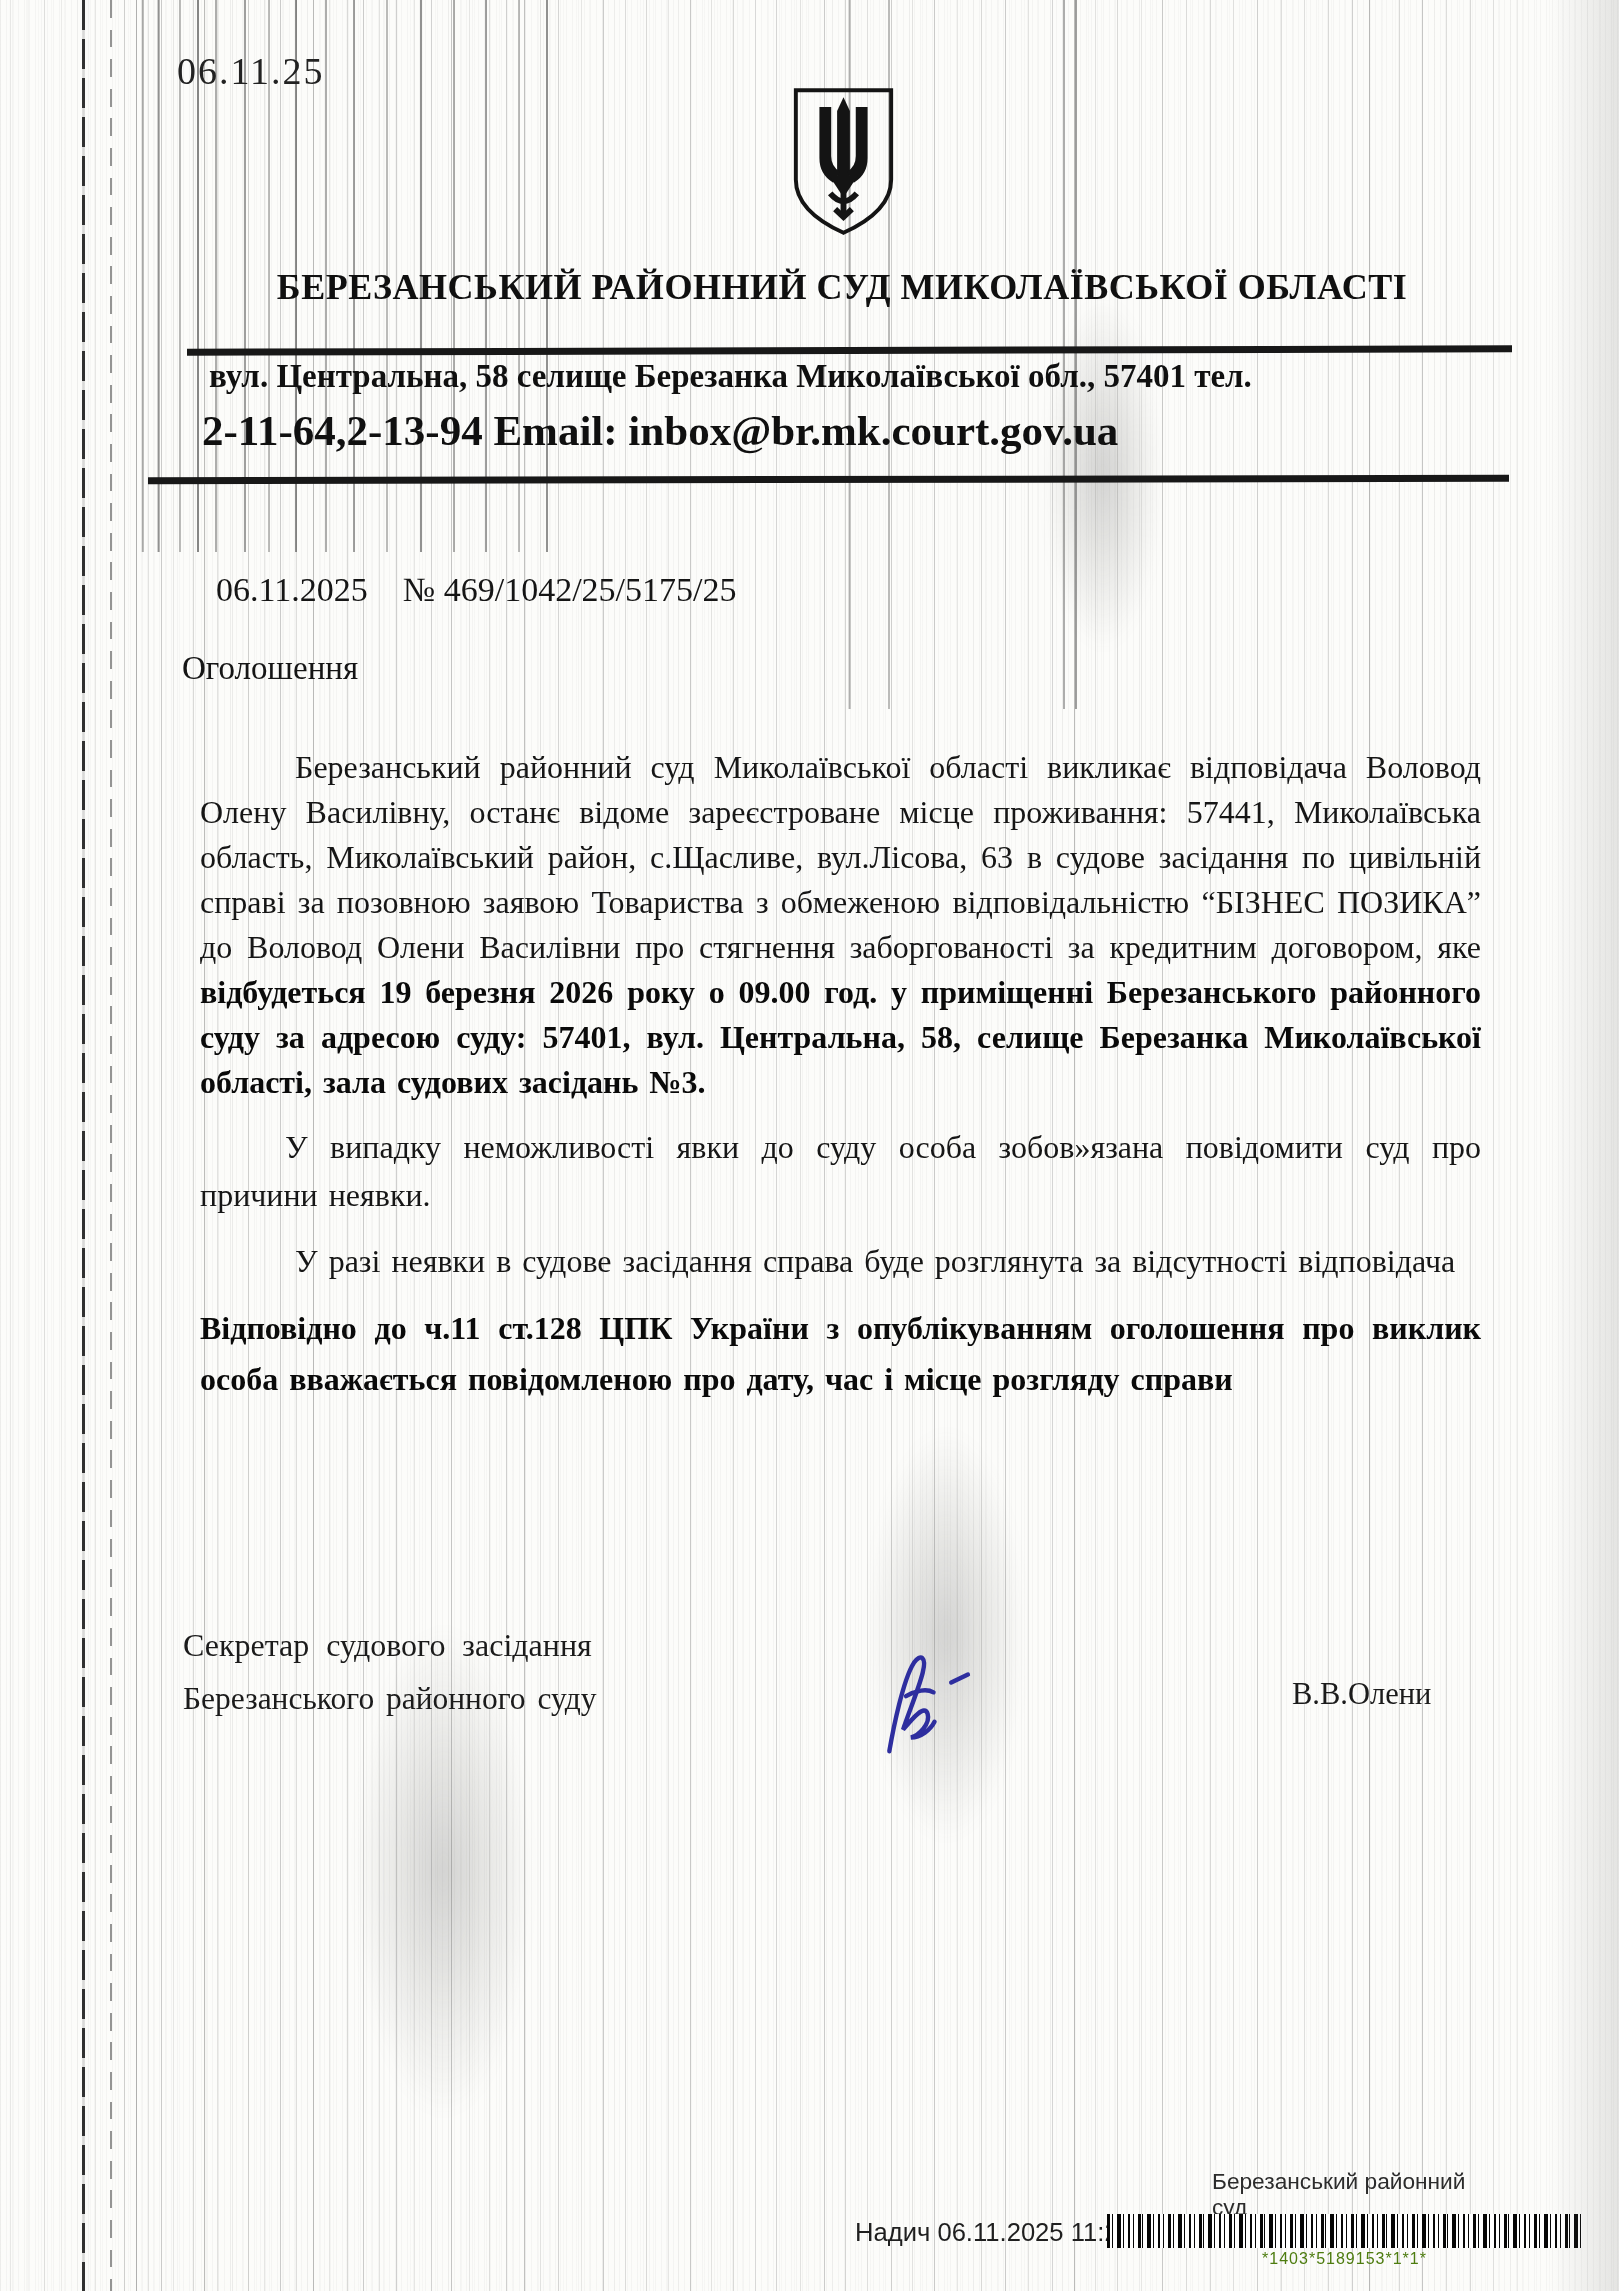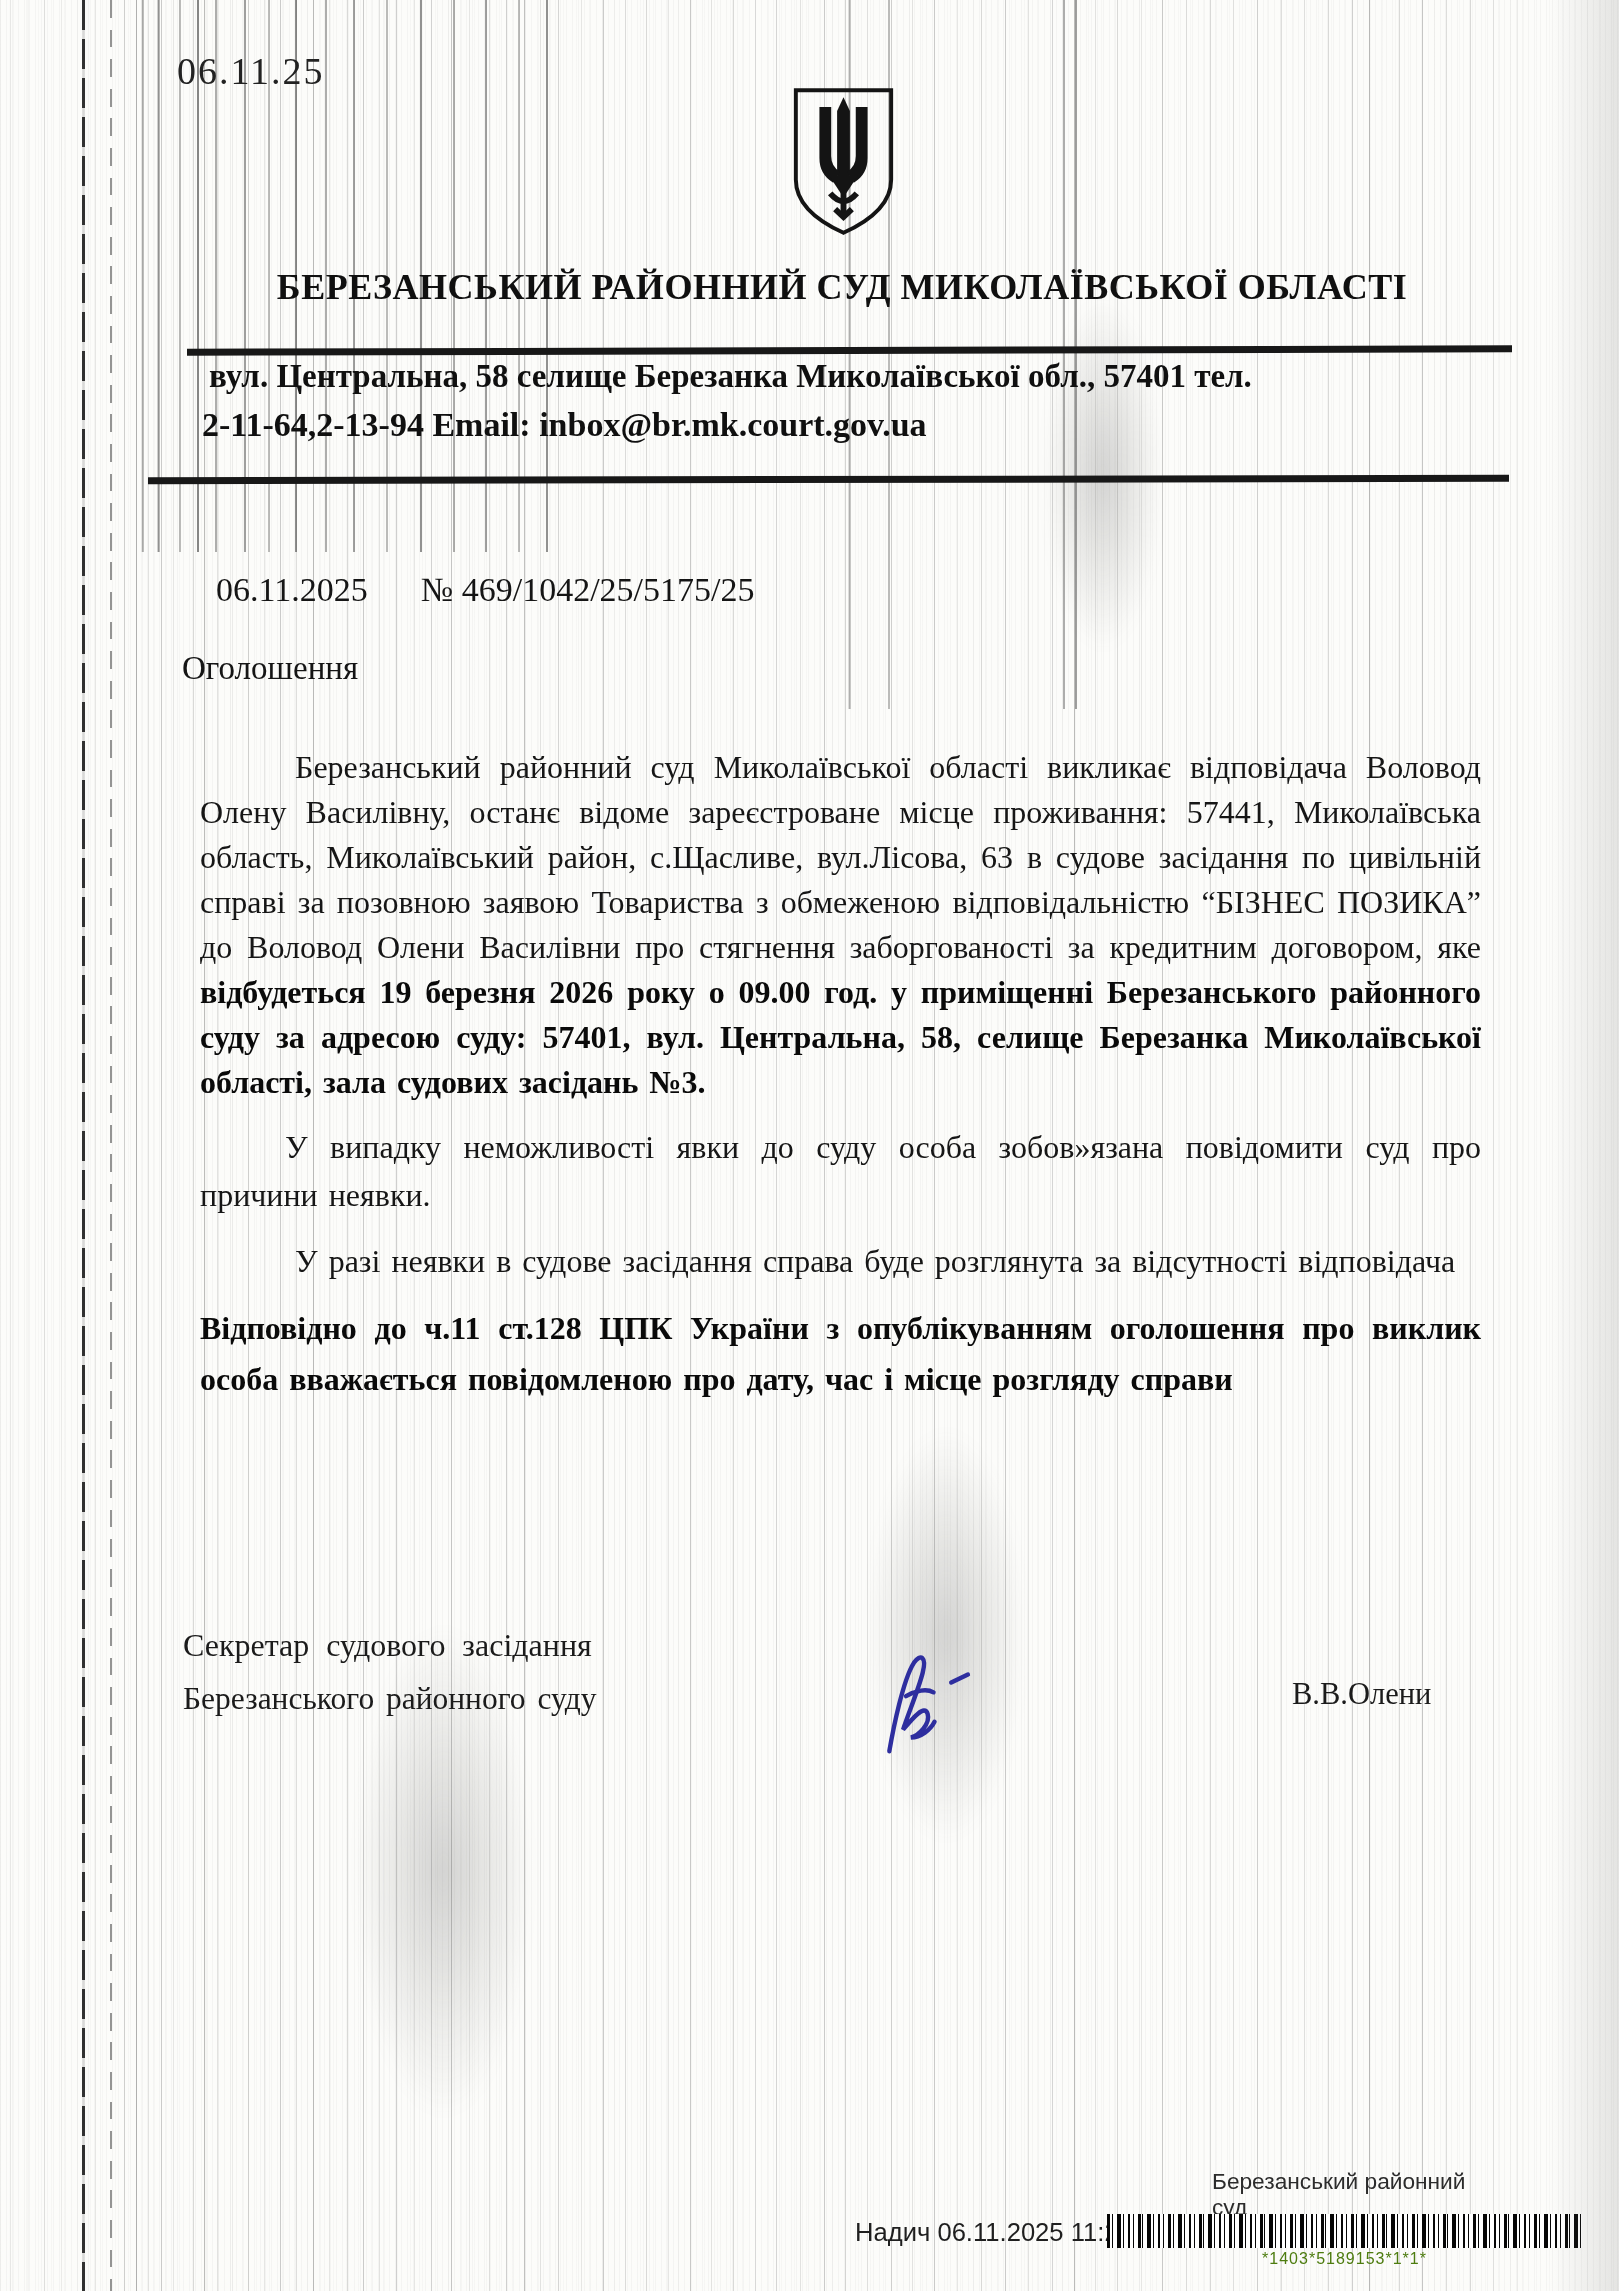--- a/index.html
+++ b/index.html
@@ -65,24 +65,24 @@
   .smudge{position:absolute;pointer-events:none;filter:blur(5.9px);background:radial-gradient(closest-side, rgba(90,90,88,.25), transparent);}
 
   .stamp-date{position:absolute;left:177px;top:49px;font-size:38px;letter-spacing:2px;color:#222;}
 
   .emblem{position:absolute;left:787px;top:85px;width:113px;height:156px;}
 
   .court-name{position:absolute;left:182px;top:266px;width:1320px;text-align:center;
     font-weight:bold;font-size:36px;letter-spacing:0.5px;color:#101010;}
   .rule1{position:absolute;left:187px;top:347px;width:1325px;height:6.9px;background:#181818;transform:rotate(-0.15deg);}
   .addr1{position:absolute;left:209px;top:358px;font-weight:bold;font-size:33px;color:#101010;}
-  .addr2{position:absolute;left:202px;top:406px;font-weight:bold;font-size:34px;color:#101010;}
+  .addr2{position:absolute;left:202px;top:406px;font-weight:bold;font-size:43px;color:#101010;}
   .rule2{position:absolute;left:148px;top:476px;width:1361px;height:6.9px;background:#181818;transform:rotate(-0.1deg);}
 
-  .dateline{position:absolute;left:216px;top:571px;font-size:34px;color:#151515;display:flex;gap:53px;align-items:center;}
+  .dateline{position:absolute;left:216px;top:571px;font-size:34px;color:#151515;display:flex;gap:35px;align-items:center;}
   .doc-title{position:absolute;left:182px;top:650px;width:1320px;text-align:left;font-size:33px;color:#151515;}
 
   .body-text{position:absolute;left:182px;top:727px;width:1317px;font-size:32px;line-height:45px;
     text-align:justify;color:#161616;word-spacing:3px;}
   .body-text p{margin:18px;}
   .p1{text-indent:95px;}
   .p1 b{color:#0a0a0a;}
   .p2{margin-top:51px;text-indent:85px;line-height:48px;}
   .p3{margin-top:39px;text-indent:95px;line-height:48px;}
   .p4{margin-top:37px;font-weight:bold;color:#0a0a0a;line-height:51px;}

